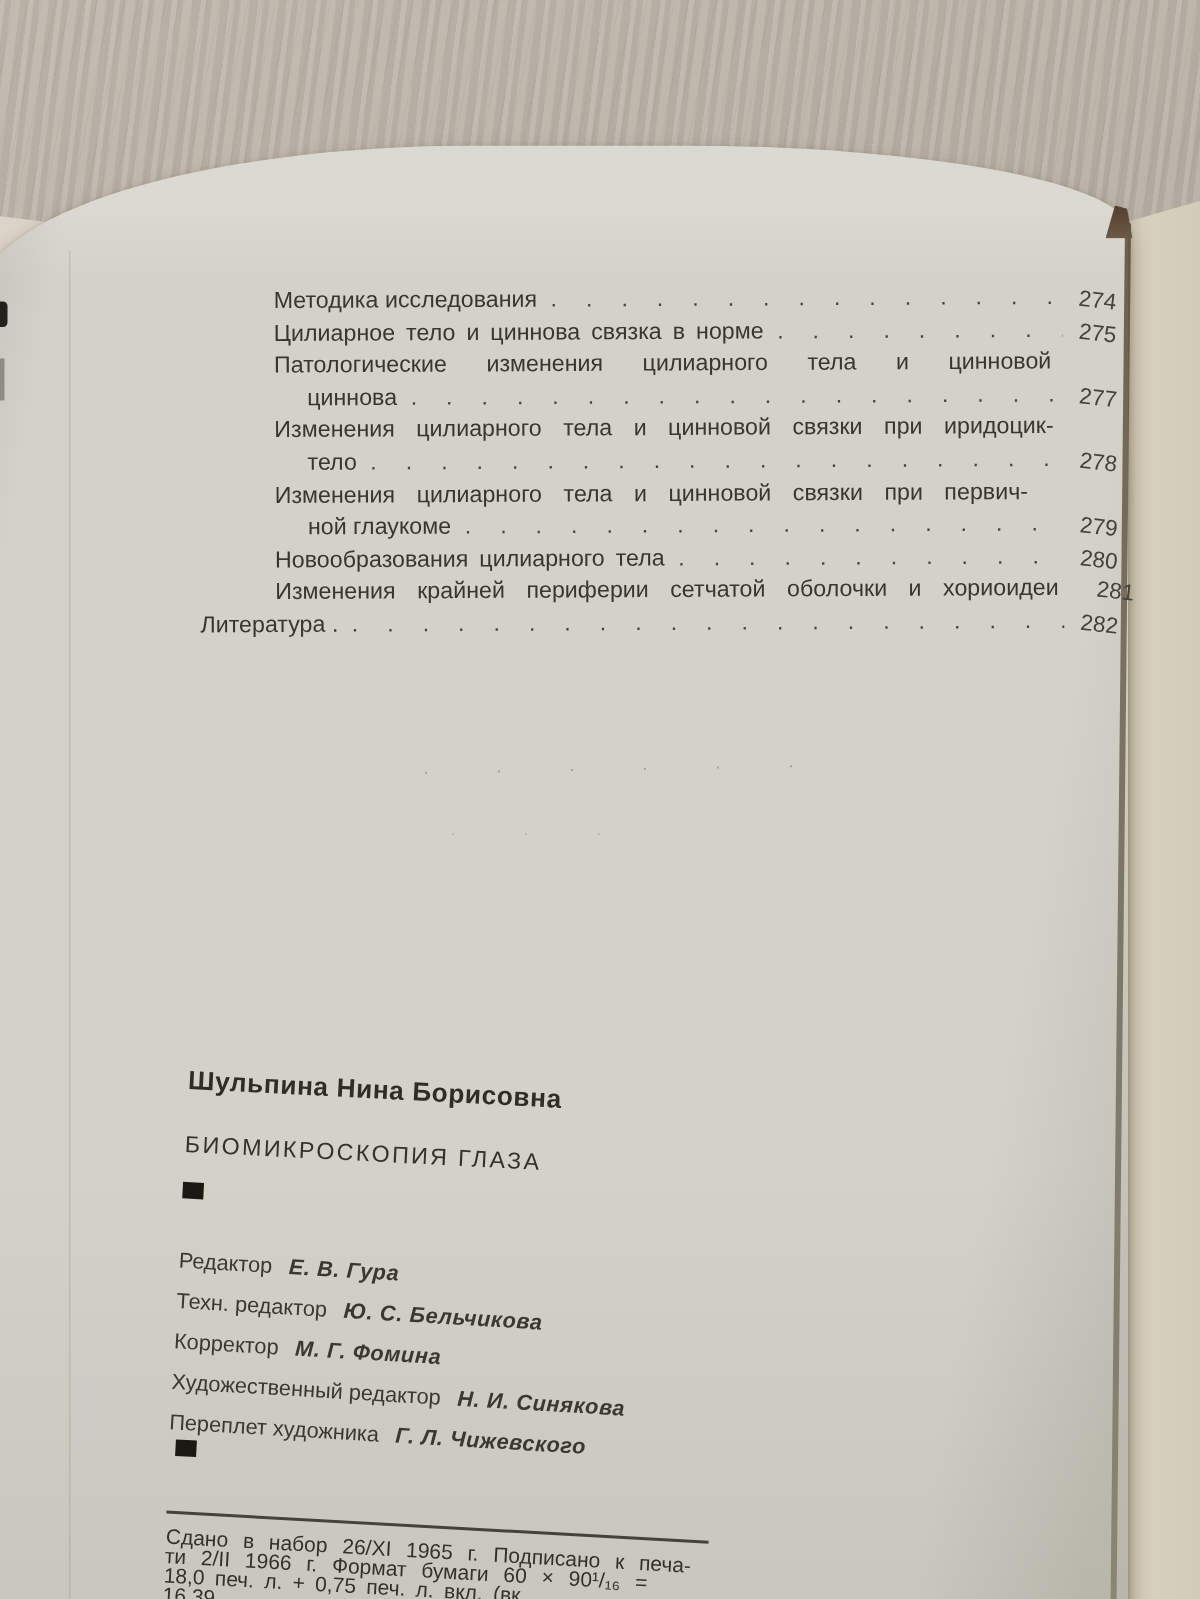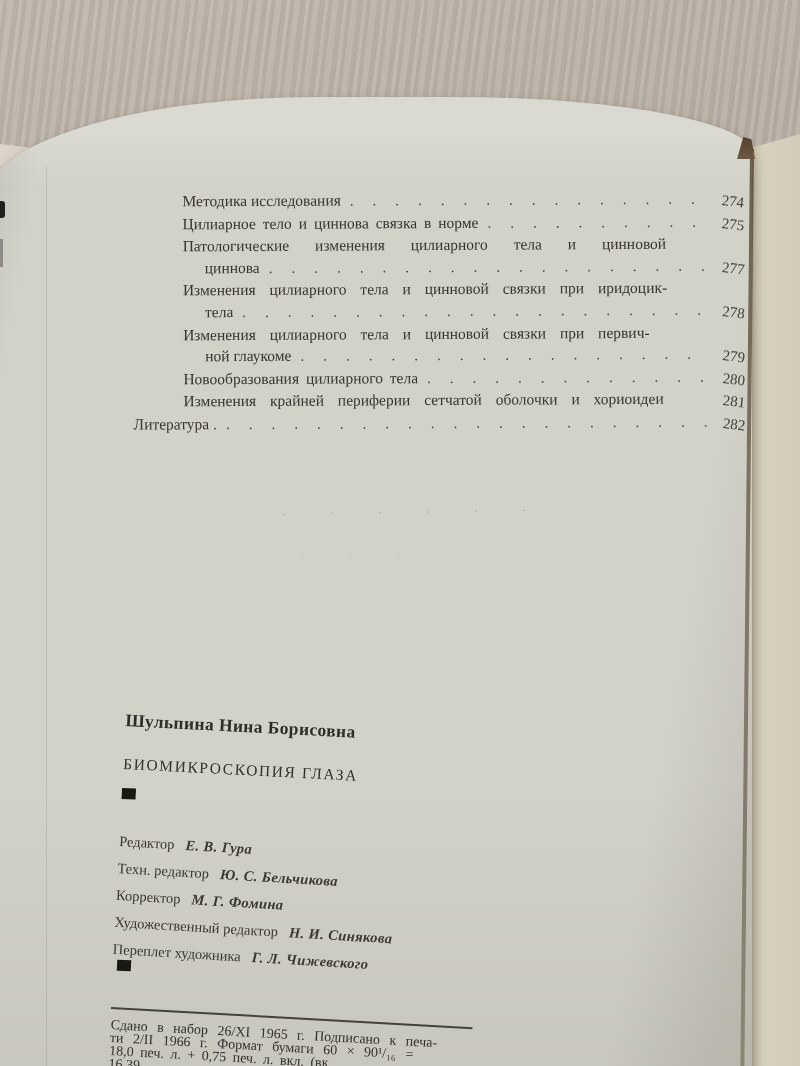--- a/index.html
+++ b/index.html
@@ -1,18 +1,18 @@
 <!DOCTYPE html>
 <html><head>
 <meta charset="utf-8">
 <style>
   html,body{margin:0;padding:0;background:#8d867c;}
   .scene{
     position:relative;width:800px;height:1066px;overflow:hidden;
-    font-family:Liberation Serif, serif;
+    font-family:Liberation Sans, sans-serif;
     background:
       repeating-linear-gradient(97deg, rgba(255,255,255,.08) 0 3px, rgba(93,84,72,.08) 4px 7px, rgba(255,255,255,.05) 8px 13px, rgba(70,60,50,.06) 14px 19px),
       repeating-linear-gradient(101deg, rgba(120,110,95,.07) 0 1px, rgba(0,0,0,0) 1px 9px),
       linear-gradient(160deg,#c0b8ad 0%,#b6aea3 40%,#aca49a 100%);
   }
   
   .underlay{
     position:absolute;left:-6px;top:148px;width:70px;height:95px;
     background:linear-gradient(120deg,#ddd5c9,#d2cabd);
     transform:rotate(7deg);z-index:1;
@@ -125,21 +125,21 @@
         <span class="toc-text">циннова</span>
         <span class="leader">. . . . . . . . . . . . . . . . . . . . . . . . . . . . . . . . . . . . . . . . . . . . . . . . . . . . . . . . . . . . </span>
         <span class="toc-num">277</span>
       </div>
       <div class="toc-row ind-1 s2">
         <span class="toc-text">Изменения цилиарного тела и цинновой связки при иридоцик-</span>
         <span class="leader"></span>
         <span class="toc-num"></span>
       </div>
       <div class="toc-row ind-2 s0">
-        <span class="toc-text">тела</span>
+        <span class="toc-text">тело</span>
         <span class="leader">. . . . . . . . . . . . . . . . . . . . . . . . . . . . . . . . . . . . . . . . . . . . . . . . . . . . . . . . . . . . </span>
         <span class="toc-num">278</span>
       </div>
       <div class="toc-row ind-1 s2">
         <span class="toc-text">Изменения цилиарного тела и цинновой связки при первич-</span>
         <span class="leader"></span>
         <span class="toc-num"></span>
       </div>
       <div class="toc-row ind-2 s0">
         <span class="toc-text">ной глаукоме</span>

